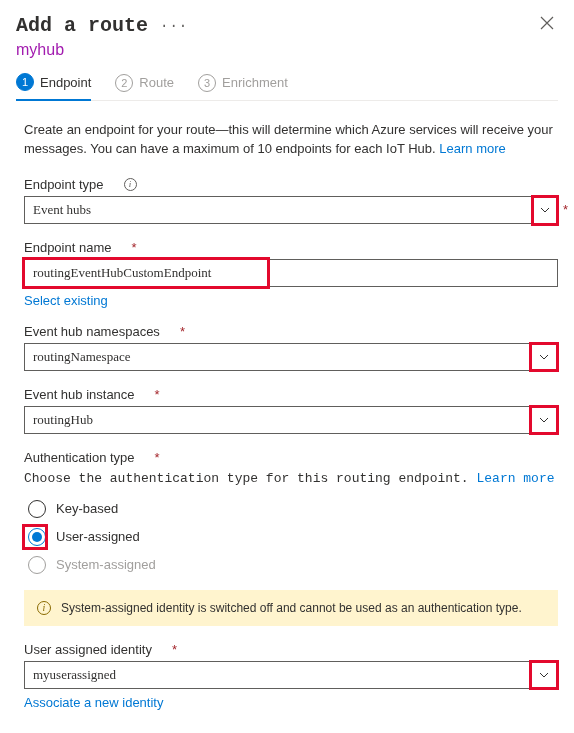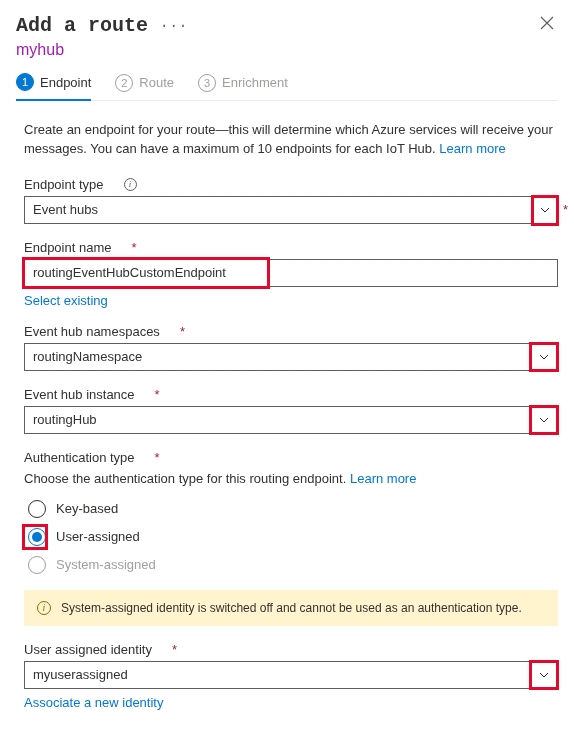--- a/index.html
+++ b/index.html
@@ -36,41 +36,41 @@
   .req { color: #a4262c; }
   .info-icon {
     width: 13px; height: 13px; border: 1px solid #605e5c; border-radius: 50%;
     display: inline-flex; align-items: center; justify-content: center;
     font-size: 9px; color: #605e5c; font-style: italic; font-family: serif;
   }
   .select-wrap, .input-wrap { position: relative; }
   .select, .text-input {
     width: 100%; height: 28px; border: 1px solid #605e5c;
     padding: 0 28px 0 8px; font-size: 13px; background: #fff;
-    font-family: Liberation Sans, sans-serif; color: #323130;
+    font-family: Liberation Serif, serif; color: #323130;
   }
   .chevron-box {
     position: absolute; right: 0; top: 0; width: 28px; height: 28px;
     display: flex; align-items: center; justify-content: center;
     pointer-events: none;
   }
   .chevron-box.highlight {
     border: 3px solid #e3092d; width: 30px; height: 30px; top: -1px; right: -1px;
   }
   .highlight-ep-type { border: 3px solid #e3092d; width: 28px; height: 31px; top: -1px; right: -1px; }
   .highlight-input {
     position: absolute; left: -2px; top: -2px; height: 32px; width: 248px;
     border: 3px solid #e3092d; pointer-events: none;
   }
   .highlight-radio {
     position: absolute; left: -6px; top: -4px; width: 26px; height: 26px;
     border: 3px solid #e3092d; pointer-events: none;
   }
   .sublink { color: #0078d4; font-size: 13px; margin-top: 6px; display: inline-block; cursor: pointer; }
-  .auth-desc { font-size: 13px; margin: 6px 0 14px 0; }
+  .auth-desc { font-size: 13px; margin: 6px 0 14px 0; font-family: Liberation Mono, monospace; }
   .radio-group { display: flex; flex-direction: column; gap: 10px; margin-left: 4px; position: relative; }
   .radio-row { display: flex; align-items: center; gap: 10px; font-size: 13px; cursor: pointer; position: relative; }
   .radio {
     width: 18px; height: 18px; border-radius: 50%; border: 1px solid #323130;
     display: inline-flex; align-items: center; justify-content: center; flex-shrink: 0;
   }
   .radio.disabled { border-color: #a19f9d; }
   .radio.checked { border-color: #0078d4; }
   .radio.checked::after {
     content: ""; width: 10px; height: 10px; border-radius: 50%; background: #0078d4;

